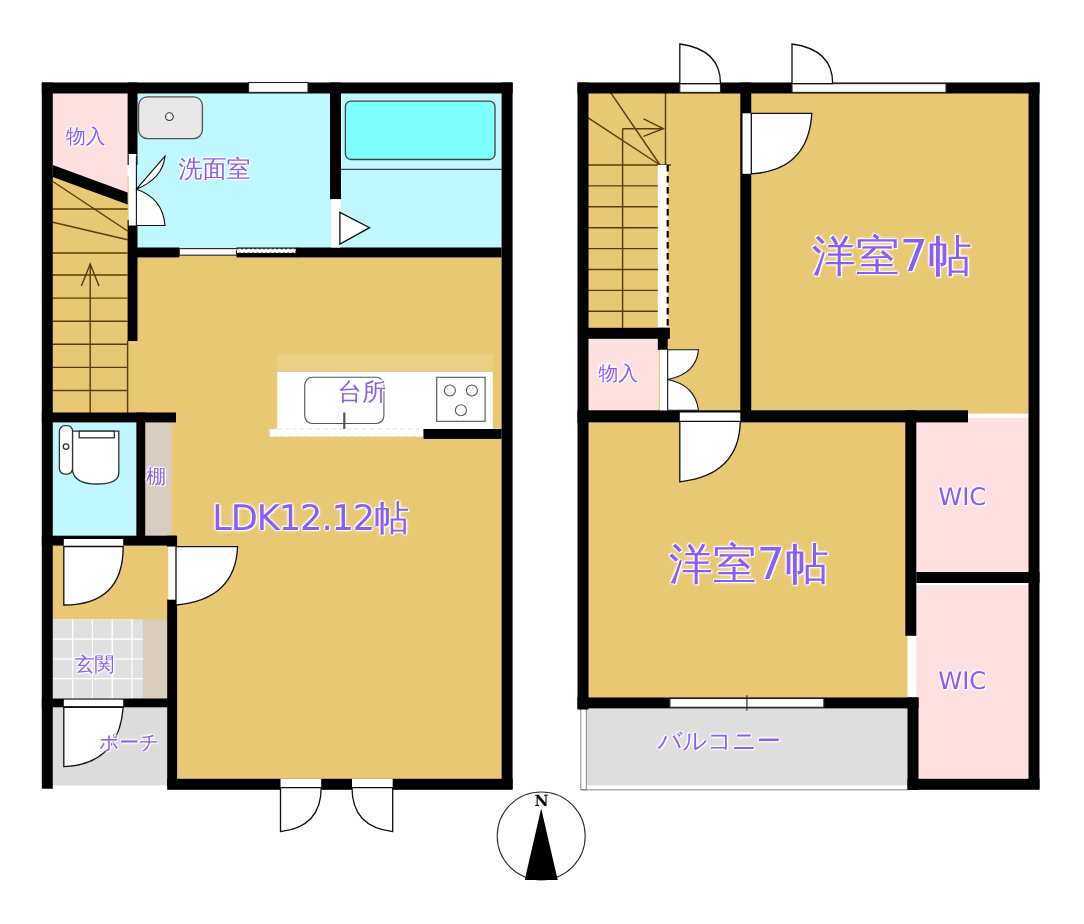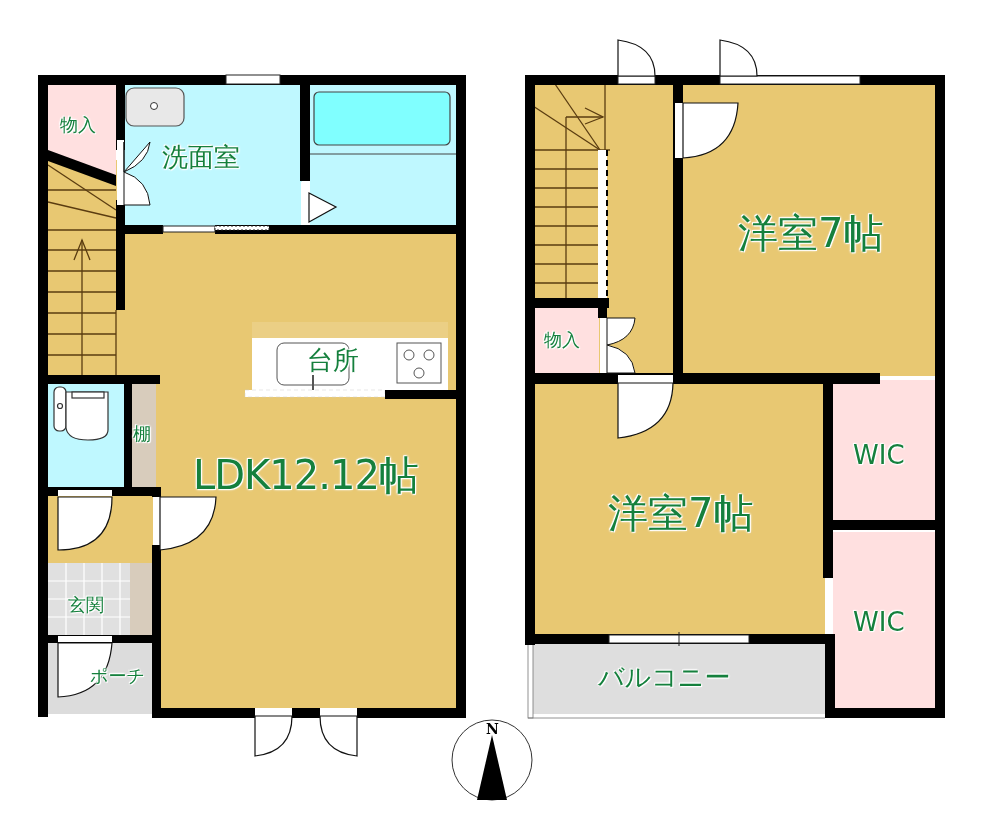--- a/index.html
+++ b/index.html
@@ -1,24 +1,24 @@
 <!DOCTYPE html>
 <html><head>
 <meta charset="utf-8">
 <style>
   html, body { margin:0; padding:0; background:#ffffff; }
   body { width:985px; height:840px; position:relative; overflow:hidden;
          font-family:"DejaVu Sans", "Liberation Sans", sans-serif; }
   #plan { position:absolute; left:0; top:0; width:985px; height:840px; }
-  .lbl { position:absolute; color:#15803d; white-space:nowrap; line-height:1;
+  .lbl { position:absolute; color:#8b5cf6; white-space:nowrap; line-height:1;
          text-shadow: 0 0 3px #fff, 0 0 3px #fff, 0 0 2px #fff, 1px 1px 0 #fff, -1px -1px 0 #fff; }
   .lbl-sm { font-size:18px; }
-  .lbl-md { font-size:26px; }
+  .lbl-md { font-size:22px; }
   .lbl-lg { font-size:40px; }
-  .lbl-xl { font-size:40px; letter-spacing:-1px; }
+  .lbl-xl { font-size:32px; letter-spacing:-1px; }
   .compass-n { position:absolute; font-family:"DejaVu Serif", serif; font-weight:bold; font-size:14px; line-height:1; }
 </style>
 </head>
 <body>
 
 <svg id="plan" viewBox="0 0 985 840" xmlns="http://www.w3.org/2000/svg">
 
   <g>
 
     <rect x="120" y="232" width="336" height="478" fill="#e8c872"></rect>

